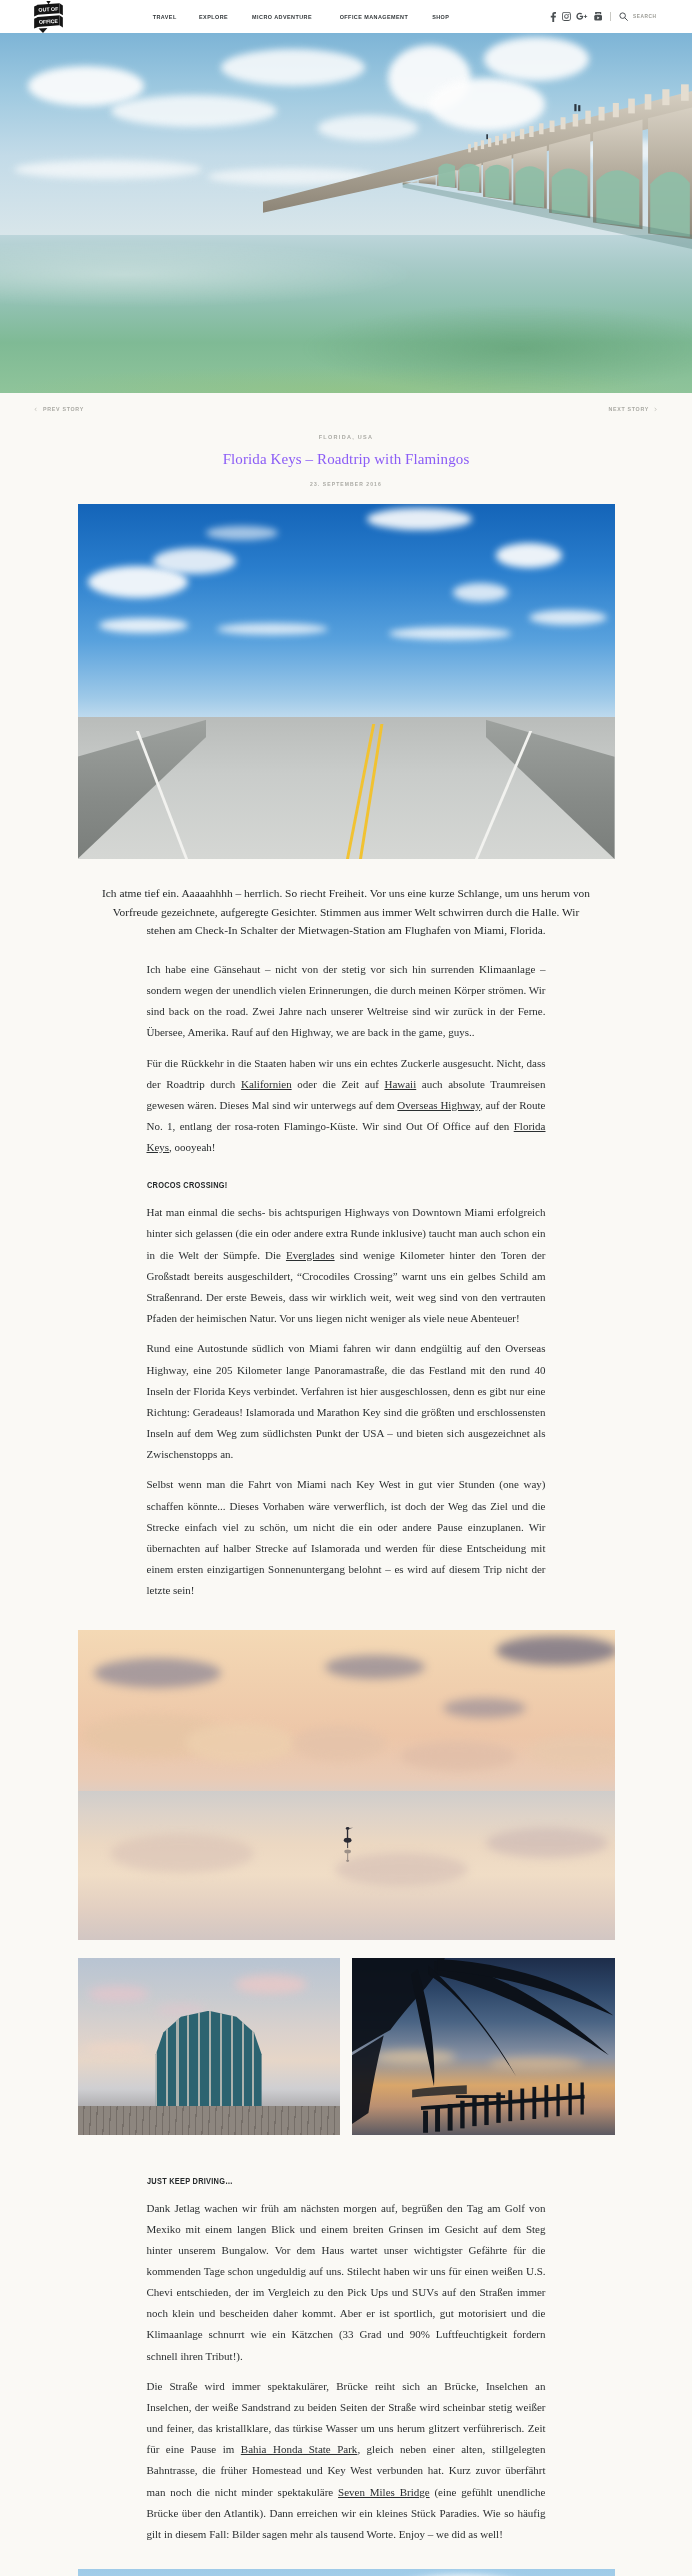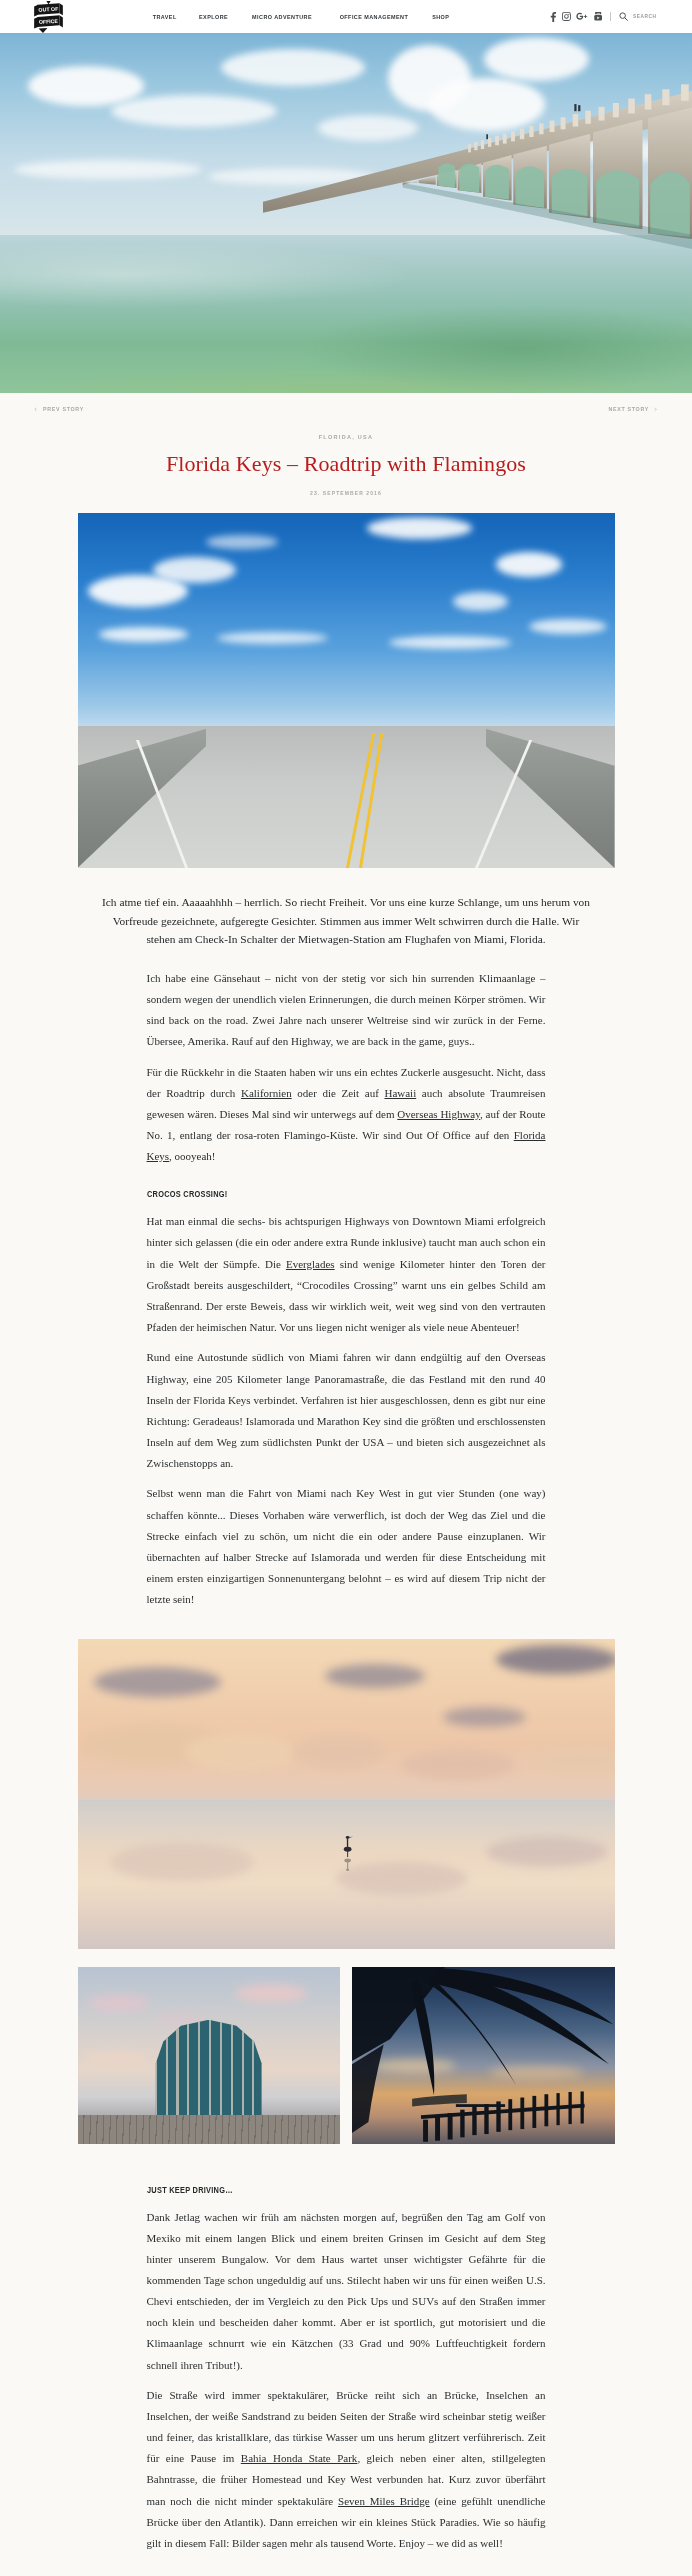--- a/index.html
+++ b/index.html
@@ -111,21 +111,21 @@
 
   
   .title-block{ width:692px; text-align:center; padding:21px 0 0; }
   .kicker{
     font-family:"Liberation Sans", sans-serif;
     font-size:5.5px; font-weight:700; letter-spacing:1.3px;
     color:#aaaaa4; text-transform:uppercase;
   }
   .post-title{
     font-family:"Liberation Serif", serif;
-    font-size:22px; font-weight:400; color:#b91c1c;
+    font-size:15px; font-weight:400; color:#8b5cf6;
     margin-top:10.5px; letter-spacing:0.1px;
   }
   .post-date{
     font-family:"Liberation Sans", sans-serif;
     font-size:5px; font-weight:700; letter-spacing:1.1px;
     color:#aaaaa4; text-transform:uppercase;
     margin-top:13.3px;
   }
 
   

